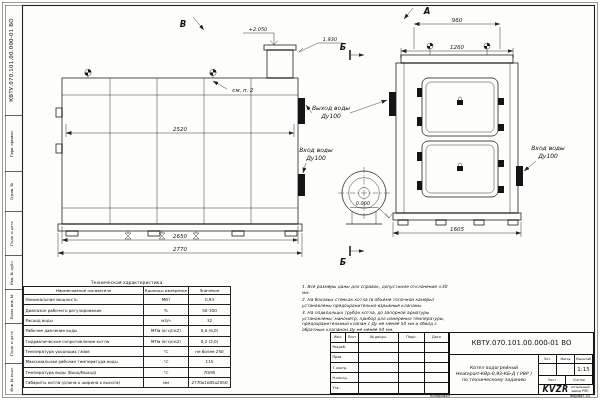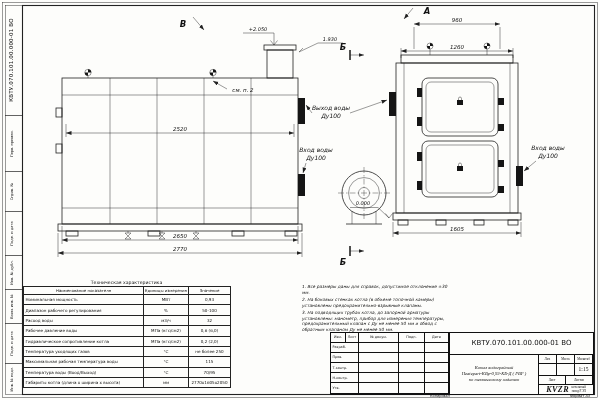--- a/index.html
+++ b/index.html
@@ -31,21 +31,21 @@
   .note{margin-bottom:2px;}
 
   .tb{position:absolute;left:330px;top:331.5px;width:264px;height:63px;border:1.1px solid #111;
       display:flex;background:#fdfdfb;box-sizing:border-box;}
   .tb .c{border-right:0.6px solid #111;border-bottom:0.6px solid #111;font-size:3.4px;
          display:flex;align-items:center;justify-content:center;overflow:hidden;white-space:nowrap;}
   .tb-left{width:118px;display:grid;grid-template-columns:15px 13px 40px 26px 24px;grid-auto-rows:1fr;border-right:1px solid #111;}
   .r2{grid-column:span 2;justify-content:flex-start !important;padding-left:1.5px;}
   .tb-right{flex:1;display:flex;flex-direction:column;}
   .tb-num{height:21px;border-bottom:1px solid #111;display:flex;align-items:center;justify-content:center;font-size:7px;}
-  .tb-low{flex:1;display:flex;font-family:Liberation Serif, serif;}
+  .tb-low{flex:1;display:flex;}
   .tb-name{width:88px;border-right:1px solid #111;display:flex;flex-direction:column;align-items:center;
            justify-content:center;text-align:center;font-size:4.6px;line-height:1.35;font-style:italic;}
   .tb-mini{flex:1;display:flex;flex-direction:column;}
   .mini-row{display:flex;border-bottom:0.6px solid #111;}
   .mini-row>div{flex:1;border-right:0.6px solid #111;display:flex;align-items:center;justify-content:center;}
   .mini-row.hdr{height:8px;font-size:3.2px;}
   .mini-row.val{height:11px;font-size:5.5px;}
   .mini-row.sh{height:8px;font-size:3.2px;}
   .mini-co{flex:1;display:flex;align-items:center;justify-content:center;gap:2.5px;}
   .logo{font-weight:bold;font-style:italic;font-size:8px;letter-spacing:.5px;}

